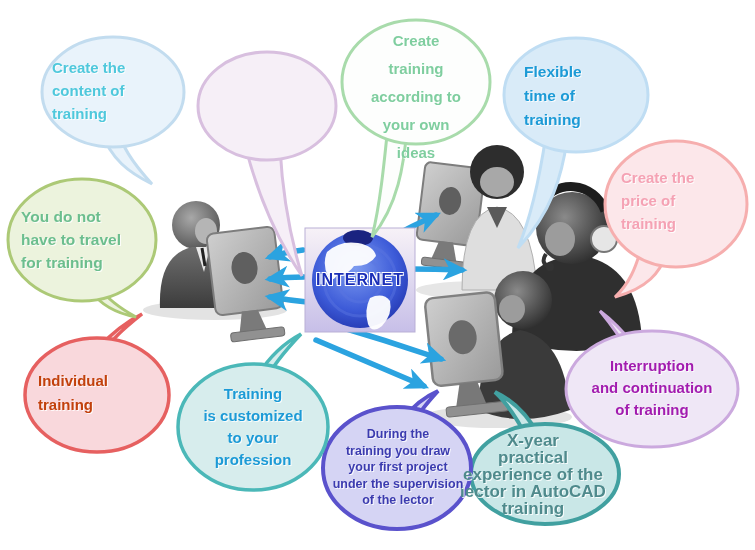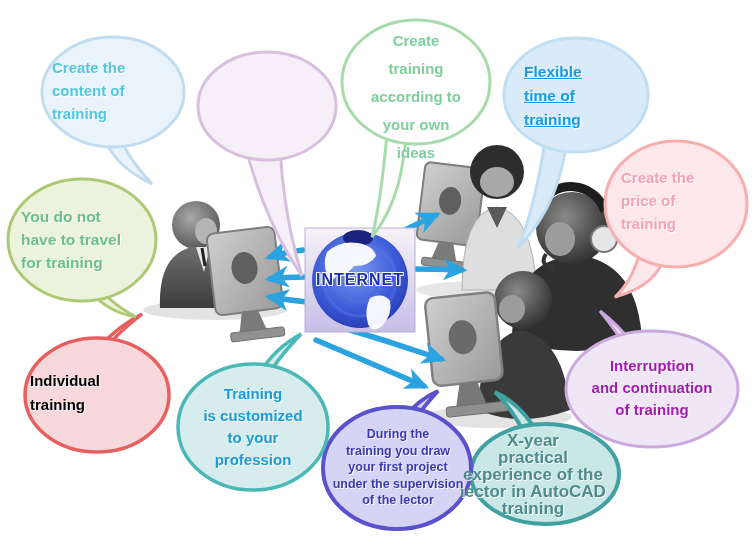--- a/index.html
+++ b/index.html
@@ -9,27 +9,27 @@
   }
   #art{position:absolute;left:0;top:0;}
   .bt{
     position:absolute;font-weight:bold;white-space:pre-line;
     text-shadow:1px 1px 0 rgba(255,255,255,0.85);
     font-family:"Liberation Sans",sans-serif;
   }
   .b1{left:52px;top:56px;width:120px;font-size:15px;line-height:23px;color:#4FC8DC;text-align:left;}
   .b2{left:197px;top:71px;width:140px;font-size:15px;line-height:23px;color:#9C4F9C;text-align:center;}
   .b3{left:346px;top:27px;width:140px;font-size:15px;line-height:28px;color:#7FCE9F;text-align:center;}
-  .b4{left:524px;top:60px;width:110px;font-size:15.5px;line-height:24px;color:#1C9AD6;text-align:left;text-decoration:underline;}
+  .b4{left:524px;top:60px;width:110px;font-size:15.5px;line-height:24px;color:#1C9AD6;text-align:left;}
   .b5{left:621px;top:166px;width:115px;font-size:15px;line-height:23px;color:#F5A2B4;text-align:left;}
   .b6{left:563px;top:355px;width:178px;font-size:15px;line-height:22px;color:#a21caf;text-align:center;}
   .b7{left:458px;top:432px;width:150px;font-size:17px;line-height:17px;color:#4F8A8C;text-align:center;}
   .b8{left:322px;top:426px;width:152px;font-size:12.5px;line-height:16.5px;color:#3B3BAF;text-align:center;}
   .b9{left:183px;top:383px;width:140px;font-size:15px;line-height:22px;color:#1C9AD6;text-align:center;}
-  .b10{left:30px;top:369px;width:120px;font-size:15px;line-height:24px;color:#000000;text-align:left;}
+  .b10{left:38px;top:369px;width:120px;font-size:15px;line-height:24px;color:#c2410c;text-align:left;}
   .b11{left:21px;top:205px;width:135px;font-size:15.5px;line-height:23px;color:#6CBE8E;text-align:left;}
   .internet-label{
     left:303px;top:271px;width:114px;font-size:16px;letter-spacing:1px;
     color:#1B2FB8;text-align:center;
     text-shadow:-1px -1px 0 #fff,1px -1px 0 #fff,-1px 1px 0 #fff,1px 1px 0 #fff;
   }
 </style>
 </head>
 <body>
 

